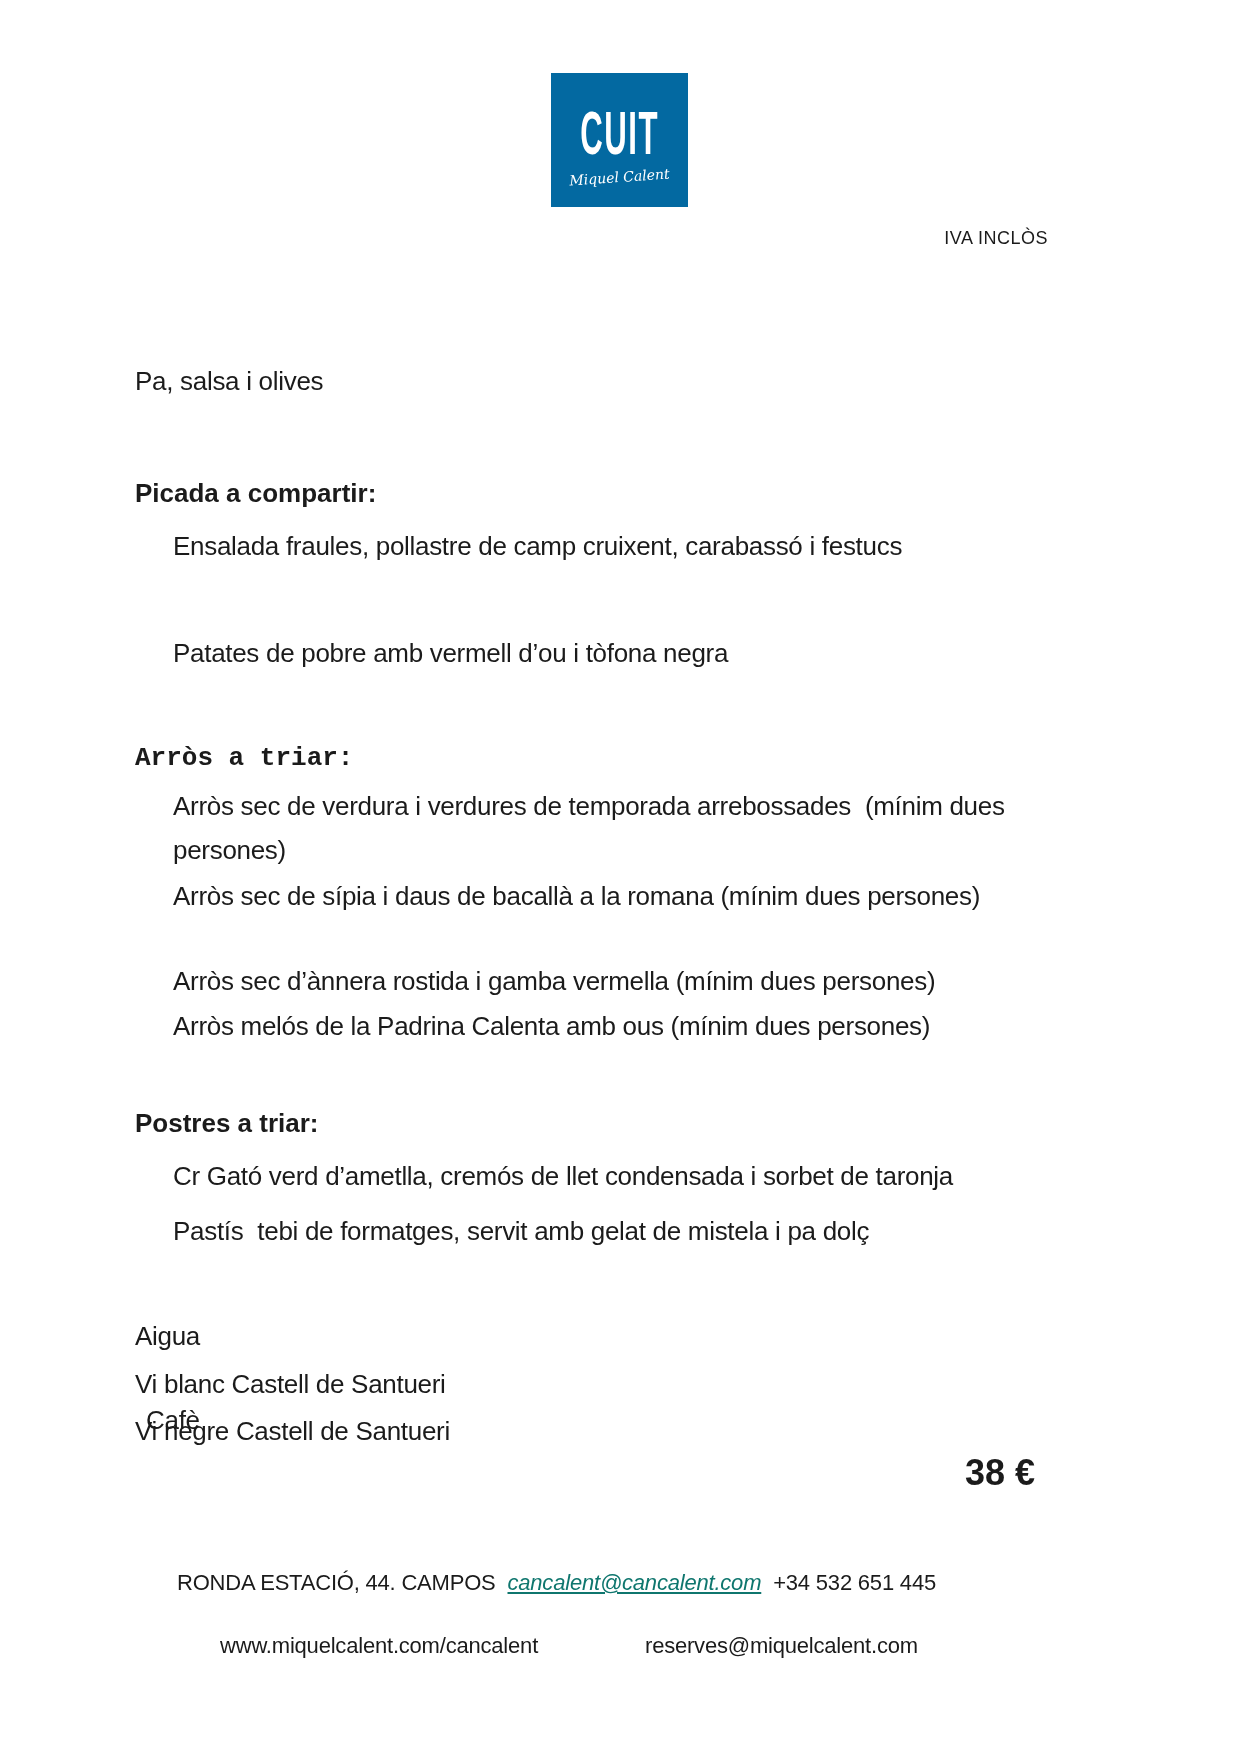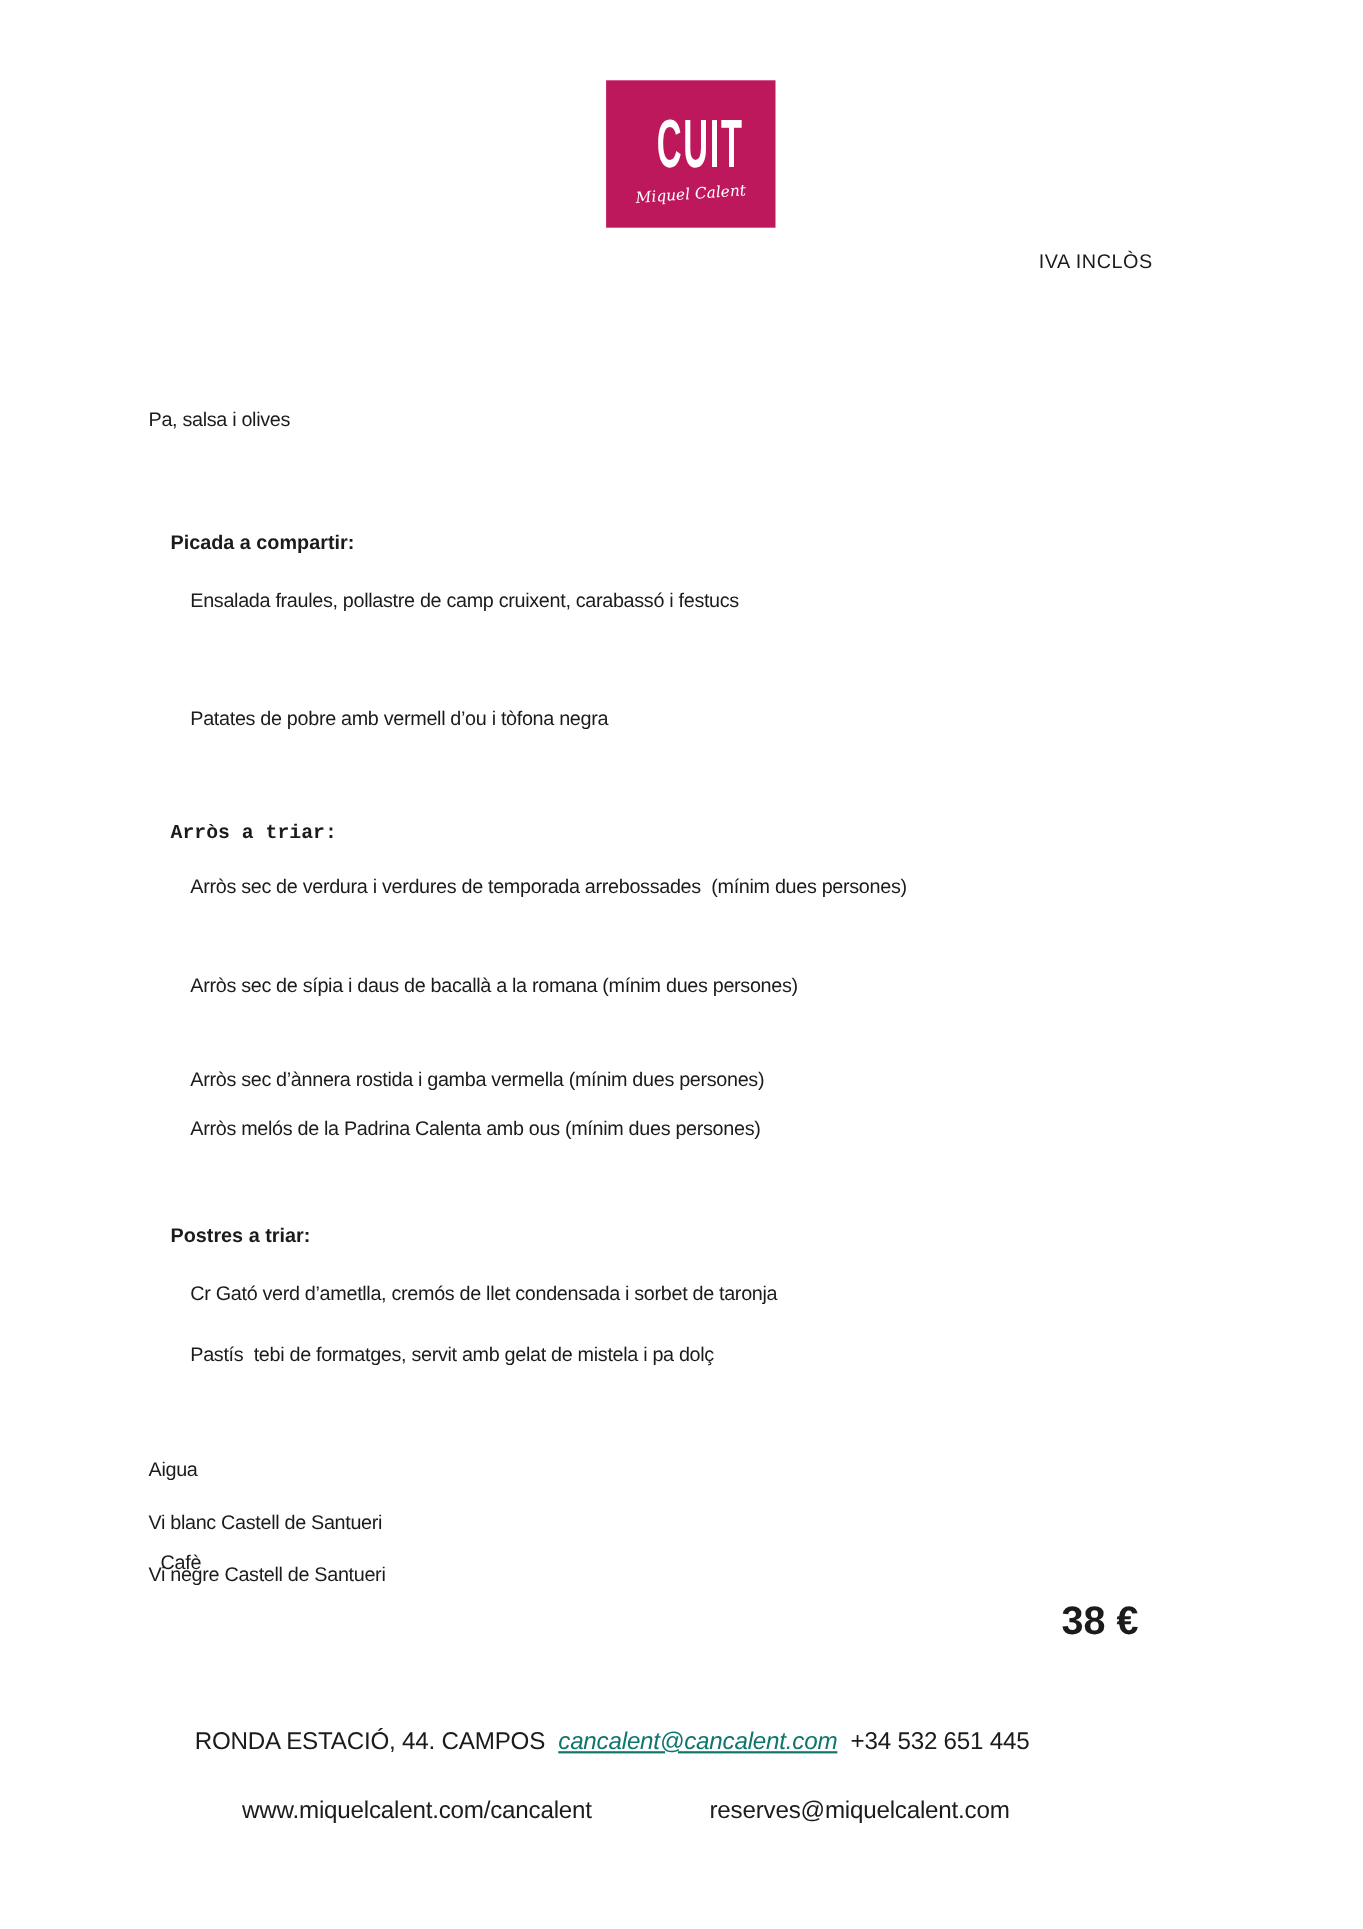--- a/index.html
+++ b/index.html
@@ -12,23 +12,23 @@
     font-family: "Liberation Sans", sans-serif;
     color: #1b1b1b;
     overflow: hidden;
   }
 
   
   .logo-box {
     position: absolute;
     left: 551px; top: 73px;
     width: 137px; height: 134px;
-    background: #be185d;
+    background: #0369a1;
     display: flex; flex-direction: column;
-    align-items: center; justify-content: flex-start; padding-left: 17px;
+    align-items: center; justify-content: flex-start;
   }
   .logo-word {
     margin-top: 28px;
     font-size: 40px;
     font-weight: bold;
     color: #ffffff;
     letter-spacing: 2px;
     transform: scale(0.78, 1.55);
     transform-origin: center top;
     line-height: 1;
@@ -54,29 +54,28 @@
   .doc-title {
     position: absolute;
     top: 306px; left: 0; width: 1239px;
     text-align: center;
     font-size: 30px;
     font-weight: bold;
   }
 
   .line {
     position: absolute;
-    font-size: 18px;
+    font-size: 26px;
     letter-spacing: -0.3px;
     white-space: pre-wrap;
     line-height: 44px;
   }
   .heading {
     font-weight: bold;
     letter-spacing: 0;
-    margin-left: 20px;
   }
   .item { left: 173px; width: 882px; }
   .margin-left { left: 135px; }
 
   .price {
     position: absolute;
     top: 1452px; right: 204px;
     font-size: 36px;
     font-weight: bold;
   }

